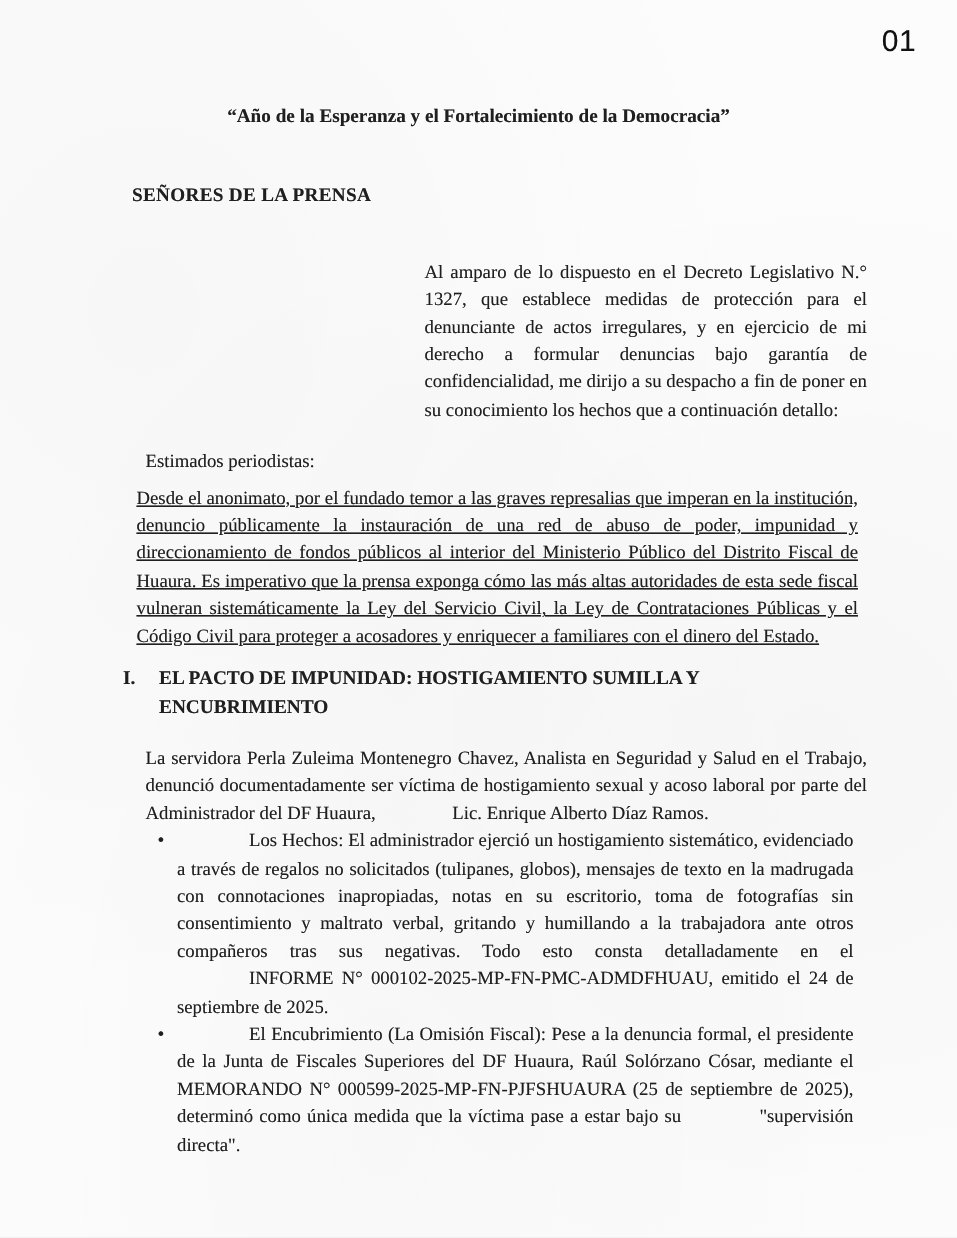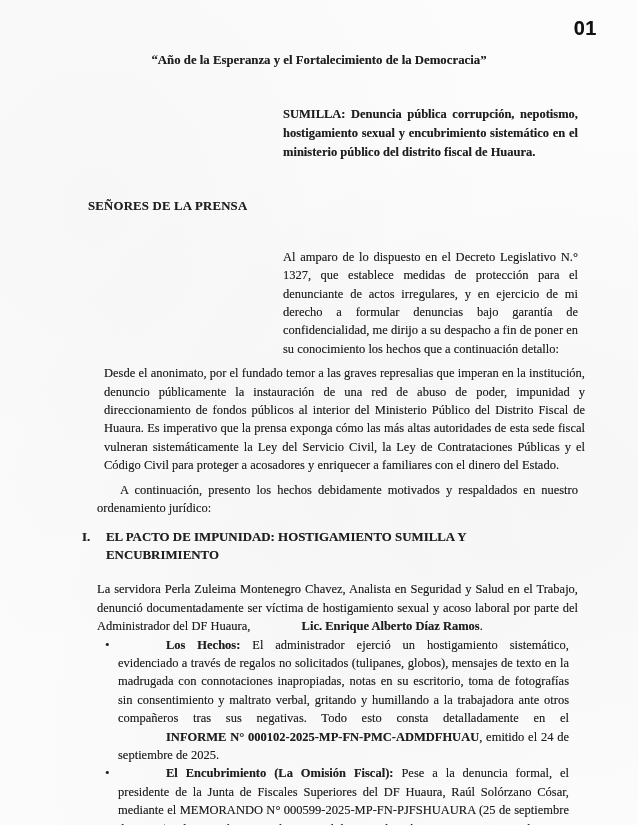--- a/index.html
+++ b/index.html
@@ -13,31 +13,31 @@
       radial-gradient(ellipse at 85% 60%, rgba(0,0,0,0.022), transparent 55%),
       radial-gradient(ellipse at 40% 90%, rgba(0,0,0,0.015), transparent 60%);
     font-family:"Liberation Serif", serif;
     font-size:12.5px;
     line-height:18.4px;
     color:#1f1f1f;
     overflow:hidden;
     text-shadow:0 0 0.4px rgba(60,60,60,0.55);
   }
   .content{padding:0 60px 0 88px;}
-  .b{font-weight:bold;padding-left:48px;}
+  .b{font-weight:normal;padding-left:48px;}
   p{margin:0;text-align:justify;}
 
   .page-number{
-    position:absolute;top:17px;right:41px;
+    position:absolute;top:17px;right:27px;
     font-family:"Liberation Sans", sans-serif;
-    font-weight:bold;font-size:20px;line-height:22px;
+    font-weight:normal;font-size:20px;line-height:22px;
     letter-spacing:0.5px;color:#111;
   }
   .motto{
-    padding-top:51px;
+    padding-top:68px;
     text-align:center;
     font-weight:bold;
     font-size:12.8px;
   }
   .sumilla{
     margin:36px 0 0 195px;
     width:295px;
     font-weight:bold;
     text-align:justify;
     line-height:19px;
@@ -46,21 +46,21 @@
     margin-top:35px;
     font-weight:bold;
     font-size:12.8px;
     letter-spacing:0.2px;
   }
   .legal-intro{
     margin:32px 0 0 195px;
     width:295px;
   }
   .greeting{margin:16px 0 0 9px;text-align:left;}
-  .para-denuncia{margin:6px 0 0 16px;width:481px;}
+  .para-denuncia{margin:6px 0 0 3px;width:481px;text-decoration:underline;}
   .para-transition{margin:6px 0 0 9px;width:481px;text-indent:23px;}
   .section-heading{
     display:flex;
     margin:10px 0 0 -6px;
     font-weight:bold;
     font-size:12.9px;
   }
   .section-heading .sec-num{width:24px;flex:0 0 auto;}
   .section-intro{margin:16px 0 0 9px;width:481px;}
   ul.facts-list{
@@ -83,30 +83,29 @@
 <body>
 
 <div class="page">
 
   <div class="page-number">01</div>
 
   <div class="motto">“Año de la Esperanza y el Fortalecimiento de la Democracia”</div>
 
   <div class="content">
 
-    <p class="sumilla">SUMILLA: Denuncia pública corrupción, nepotismo, hostigamiento sexual y encubrimiento sistemático en el ministerio público del distrito fiscal de Huaura.</p>
 
     <div class="salutation">SEÑORES DE LA PRENSA</div>
 
     <p class="legal-intro">Al amparo de lo dispuesto en el Decreto Legislativo N.° 1327, que establece medidas de protección para el denunciante de actos irregulares, y en ejercicio de mi derecho a formular denuncias bajo garantía de confidencialidad, me dirijo a su despacho a fin de poner en su conocimiento los hechos que a continuación detallo:</p>
 
+    <p class="greeting">Estimados periodistas:</p>
 
     <p class="para-denuncia">Desde el anonimato, por el fundado temor a las graves represalias que imperan en la institución, denuncio públicamente la instauración de una red de abuso de poder, impunidad y direccionamiento de fondos públicos al interior del Ministerio Público del Distrito Fiscal de Huaura. Es imperativo que la prensa exponga cómo las más altas autoridades de esta sede fiscal vulneran sistemáticamente la Ley del Servicio Civil, la Ley de Contrataciones Públicas y el Código Civil para proteger a acosadores y enriquecer a familiares con el dinero del Estado.</p>
 
-    <p class="para-transition">A continuación, presento los hechos debidamente motivados y respaldados en nuestro ordenamiento jurídico:</p>
 
     <div class="section-heading">
       <span class="sec-num">I.</span>
       <span class="sec-title">EL PACTO DE IMPUNIDAD: HOSTIGAMIENTO SUMILLA Y ENCUBRIMIENTO</span>
     </div>
 
     <p class="section-intro"><span>La servidora Perla Zuleima Montenegro Chavez, Analista en Seguridad y Salud en el Trabajo, denunció documentadamente ser víctima de hostigamiento sexual y acoso laboral por parte del Administrador del DF Huaura, </span><span class="b">Lic. Enrique Alberto Díaz Ramos</span><span>.</span></p>
 
     <ul class="facts-list">
       <li><span class="b">Los Hechos: </span><span>El administrador ejerció un hostigamiento sistemático, evidenciado a través de regalos no solicitados (tulipanes, globos), mensajes de texto en la madrugada con connotaciones inapropiadas, notas en su escritorio, toma de fotografías sin consentimiento y maltrato verbal, gritando y humillando a la trabajadora ante otros compañeros tras sus negativas. Todo esto consta detalladamente en el </span><span class="b">INFORME N° 000102-2025-MP-FN-PMC-ADMDFHUAU</span><span>, emitido el 24 de septiembre de 2025.</span></li>

